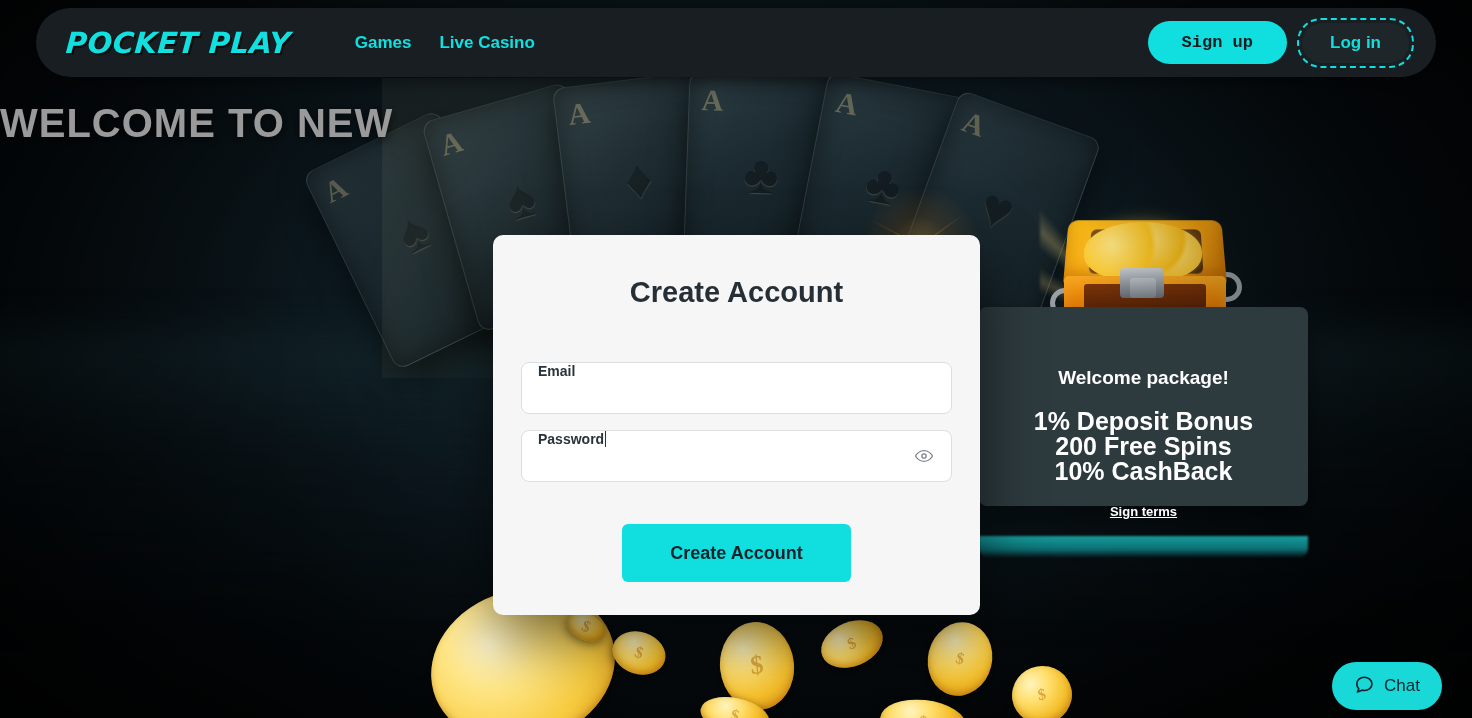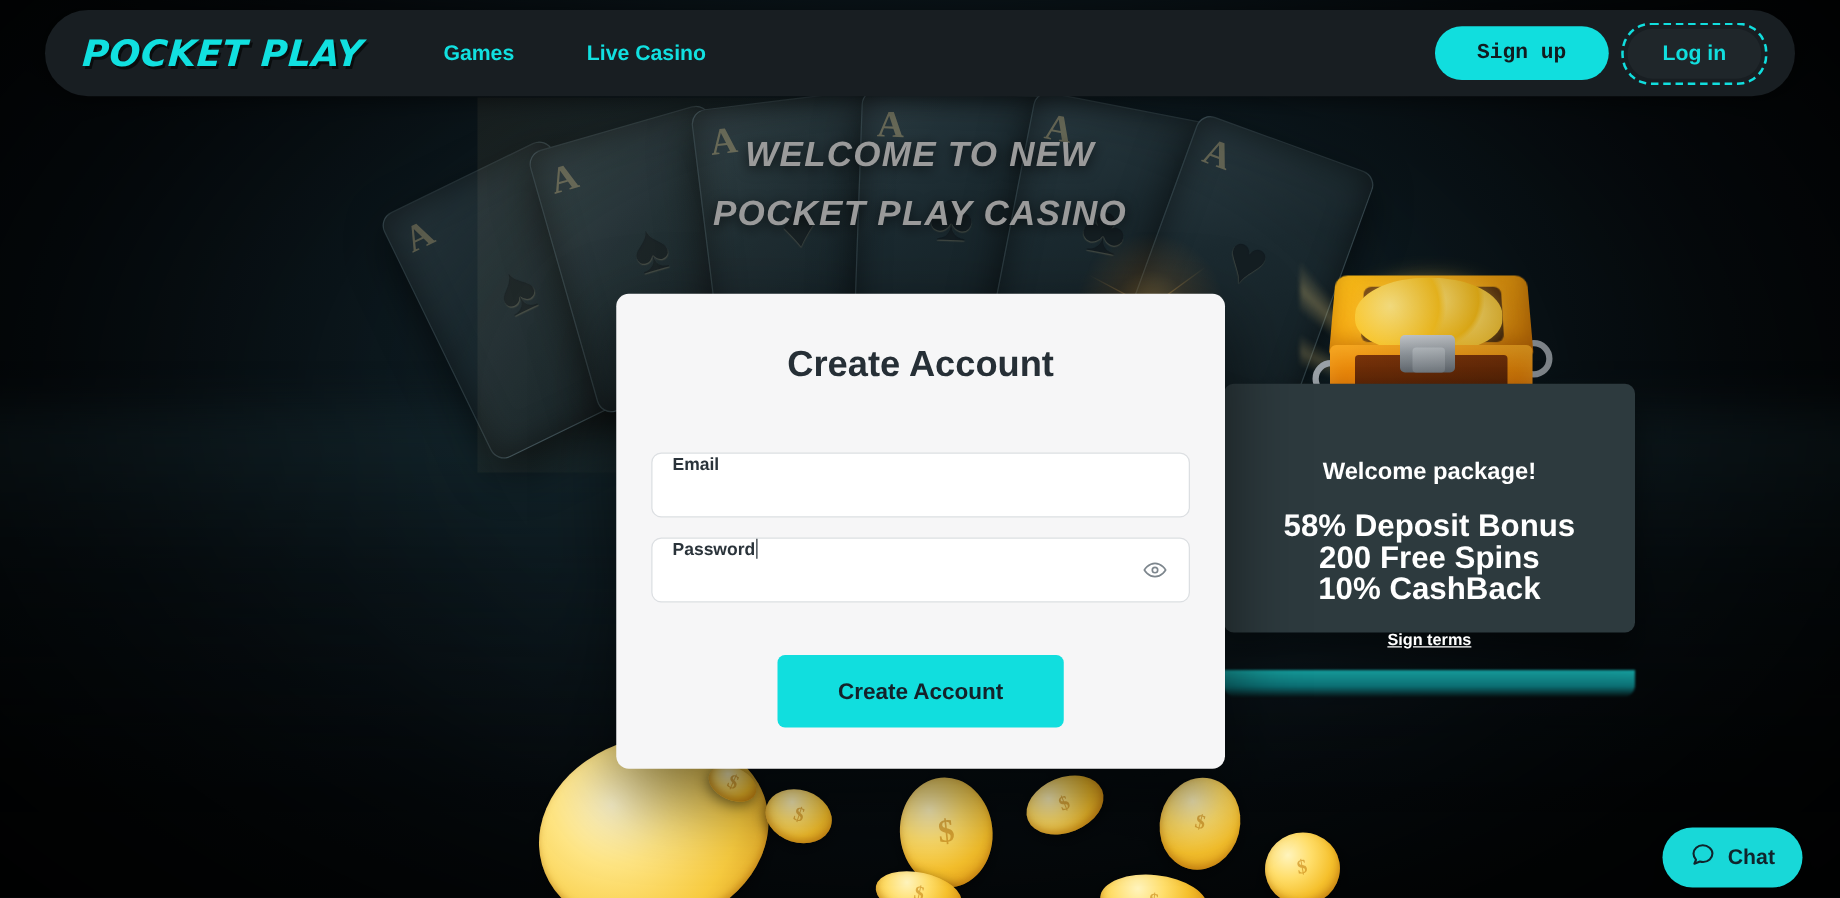--- a/index.html
+++ b/index.html
@@ -200,21 +200,21 @@
     margin-left: 30px;
     color: #11e0e0;
     font-family: "DejaVu Sans", sans-serif;
     font-weight: 700; font-size: 29px;
     letter-spacing: 0.5px;
     font-style: italic;
     text-shadow: 2px 2px 0 rgba(0,0,0,0.6);
     transform: skewX(-4deg);
     white-space: nowrap;
   }
-  .nav { display: flex; align-items: center; gap: 30px; margin-left: 50px; }
+  .nav { display: flex; align-items: center; margin-left: 50px; }
   .nav-item {
     color: #11e0e0; font-size: 17px; font-weight: 700;
     padding: 10px 14px; border-radius: 20px;
     cursor: pointer; white-space: nowrap;
   }
   .header-actions {
     margin-left: auto; margin-right: 22px;
     display: flex; align-items: center; gap: 10px;
   }
   .btn-signup {
@@ -233,29 +233,27 @@
     background: #1f262a; color: #11dede;
     font-size: 17px; font-weight: 700;
     border: none; border-radius: 20px;
     padding: 10px 28px; cursor: pointer;
     font-family: "Liberation Sans", sans-serif;
   }
 
   
   .hero {
     position: absolute; left: 0; top: 100px; width: 100%;
-    text-align: center;
     color: #9a9a9a;
     font-weight: 700;
-    font-size: 28px;
+    font-size: 40px;
     line-height: 47px;
     letter-spacing: 1px;
     text-transform: uppercase;
     text-shadow: 0 2px 10px rgba(0,0,0,0.7);
-    font-style: italic;
   }
 
   
   .bonus-panel {
     position: absolute; left: 979px; top: 307px;
     width: 329px; height: 199px;
     background: #2d3a3e;
     border-radius: 8px;
     text-align: center;
     color: #ffffff;
@@ -342,21 +340,21 @@
   
   .chat-widget {
     position: absolute; right: 30px; bottom: 8px;
     background: #18d8d8; color: #10242c;
     border-radius: 26px;
     height: 48px; padding: 0 22px;
     display: flex; align-items: center; gap: 9px;
     cursor: pointer;
     box-shadow: 0 4px 14px rgba(0,0,0,0.45);
   }
-  .chat-label { font-size: 17px; font-weight: 700; }
+  .chat-label { font-size: 17px; font-weight: 400; }
 </style>
 </head>
 <body>
 
 <div id="stage">
 
   <div class="bg-base"></div>
   <div class="bg-table-edge"></div>
 
   <div class="cards-wrap">
@@ -431,28 +429,27 @@
     <div class="header-actions">
       <button class="btn-signup">Sign up</button>
       <div class="btn-login-ring">
         <button class="btn-login">Log in</button>
       </div>
     </div>
   </div>
 
   <div class="hero">
     <div>WELCOME TO NEW</div>
-    <div>POCKET PLAY CASINO</div>
   </div>
 
   <div class="bonus-glow"></div>
   <div class="bonus-panel">
     <div class="bonus-title">Welcome package!</div>
     <div class="bonus-lines">
-      <div>58% Deposit Bonus</div>
+      <div>1% Deposit Bonus</div>
       <div>200 Free Spins</div>
       <div>10% CashBack</div>
     </div>
     <a class="bonus-terms">Sign terms</a>
   </div>
 
   <div class="modal">
     <div class="modal-title">Create Account</div>
 
     <div class="field email">

